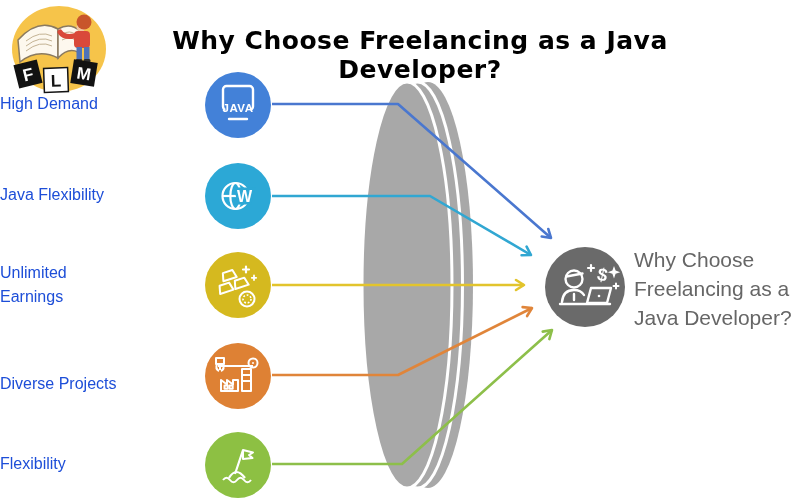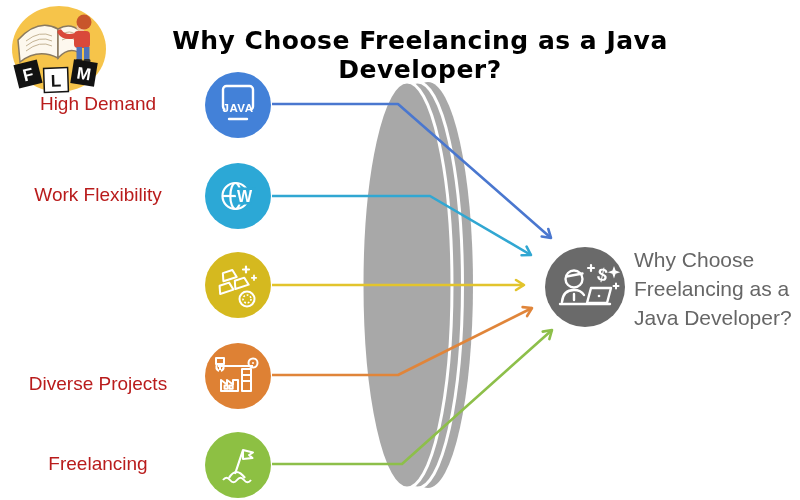--- a/index.html
+++ b/index.html
@@ -1,22 +1,22 @@
 <!DOCTYPE html>
 <html><head>
 <meta charset="utf-8">
 <style>
   html,body{margin:0;padding:0;background:#fff;}
   .stage{position:relative;width:800px;height:500px;background:#ffffff;overflow:hidden;
          font-family:"Liberation Sans",sans-serif;}
   .title{position:absolute;left:100px;top:26px;width:640px;text-align:center;
          font-family:"DejaVu Sans",sans-serif;font-weight:bold;font-size:25px;
          color:#000;letter-spacing:.5px;}
-  .item-label{position:absolute;left:0;width:196px;text-align:center;font-size:19px;
-         color:#b91c1c;line-height:24px;white-space:pre-line;}
+  .item-label{position:absolute;left:0;width:196px;text-align:left;font-size:16px;
+         color:#1d4ed8;line-height:24px;white-space:pre-line;}
   .item-icon{position:absolute;}
   .connector-layer{position:absolute;left:0;top:0;}
   .result-icon{position:absolute;left:537px;top:239px;}
   .result-label{position:absolute;left:634px;top:245px;width:180px;font-size:21px;
          color:#666666;line-height:29px;white-space:pre-line;}
   svg text{font-family:"Liberation Sans",sans-serif;}
 </style>
 </head>
 <body>
 
@@ -92,31 +92,33 @@
   <svg class="item-icon" style="left:204px;top:71px" width="68" height="68" viewBox="0 0 68 68">
     <circle cx="34" cy="34" r="33" fill="#4381d8"></circle>
     <g>
       <rect x="19" y="15" width="30" height="24" rx="3.5" fill="none" stroke="#ffffff" stroke-width="2.4"></rect>
       <rect x="21.5" y="30" width="25" height="13" fill="#4381d8"></rect>
       <text x="34" y="40.5" text-anchor="middle" font-size="11.5" font-weight="bold" fill="#ffffff" letter-spacing="0.5">JAVA</text>
       <path d="M25,48 H43" stroke="#ffffff" stroke-width="2.4" stroke-linecap="round"></path>
     </g>
   </svg>
 
-  <div class="item-label" style="top:183px">Work Flexibility</div>
+  <div class="item-label" style="top:183px">Java Flexibility</div>
   <svg class="item-icon" style="left:204px;top:162px" width="68" height="68" viewBox="0 0 68 68">
     <circle cx="34" cy="34" r="33" fill="#2ca8d6"></circle>
     <g fill="none" stroke="#ffffff" stroke-width="2.2">
       <circle cx="31.5" cy="34" r="13"></circle>
       <ellipse cx="31.5" cy="34" rx="5.2" ry="13"></ellipse>
       <path d="M18.5,34 H44.5"></path>
     </g>
     <text x="40.5" y="40" text-anchor="middle" font-size="16" font-weight="bold" fill="#ffffff" paint-order="stroke" stroke-width="5" stroke="#2ca8d6">W</text>
   </svg>
 
+  <div class="item-label" style="top:261px">Unlimited
+Earnings</div>
   <svg class="item-icon" style="left:204px;top:251px" width="68" height="68" viewBox="0 0 68 68">
     <circle cx="34" cy="34" r="33" fill="#d5b91f"></circle>
     <g fill="none" stroke="#ffffff" stroke-width="2" stroke-linejoin="round" transform="rotate(-18 27 31)">
       <path d="M20,28 L22,20 H32 L34,28 Z"></path>
       <path d="M13,39 L15,31 H25 L27,39 Z"></path>
       <path d="M29,39 L31,31 H41 L43,39 Z"></path>
     </g>
     <g fill="none" stroke="#ffffff">
       <circle cx="43" cy="48" r="7.5" stroke-width="2"></circle>
       <circle cx="43" cy="48" r="4" stroke-width="1.6" stroke-dasharray="1.8 1.8"></circle>
@@ -137,21 +139,21 @@
       <rect x="38" y="27" width="9" height="22"></rect>
       <path d="M38,33 H47 M38,39 H47"></path>
       <path d="M14,24 H49"></path>
       <rect x="12" y="16" width="8" height="6"></rect>
       <path d="M13,22 Q11,27 15,29 M19,22 Q21,27 17,29 M16,22 V28"></path>
       <circle cx="49" cy="21" r="4.5"></circle>
       <circle cx="49" cy="21" r="1" fill="#ffffff" stroke="none"></circle>
     </g>
   </svg>
 
-  <div class="item-label" style="top:452px">Freelancing</div>
+  <div class="item-label" style="top:452px">Flexibility</div>
   <svg class="item-icon" style="left:204px;top:431px" width="68" height="68" viewBox="0 0 68 68">
     <circle cx="34" cy="34" r="33" fill="#8dc043"></circle>
     <g fill="none" stroke="#ffffff" stroke-linejoin="round">
       <path d="M31,43 L39,19" stroke-width="2.2"></path>
       <path d="M39,19 L49,21.5 L45,24 L48.5,27 L39,28 Z" stroke-width="2"></path>
       <path d="M25,47 Q32,35 41,47" stroke-width="2.2"></path>
       <path d="M19,49 q3.5,-4.5 7,0 q3.5,4.5 7,0 q3.5,-4.5 7,0 q3.5,4.5 7,0" stroke-width="2"></path>
     </g>
   </svg>
 

